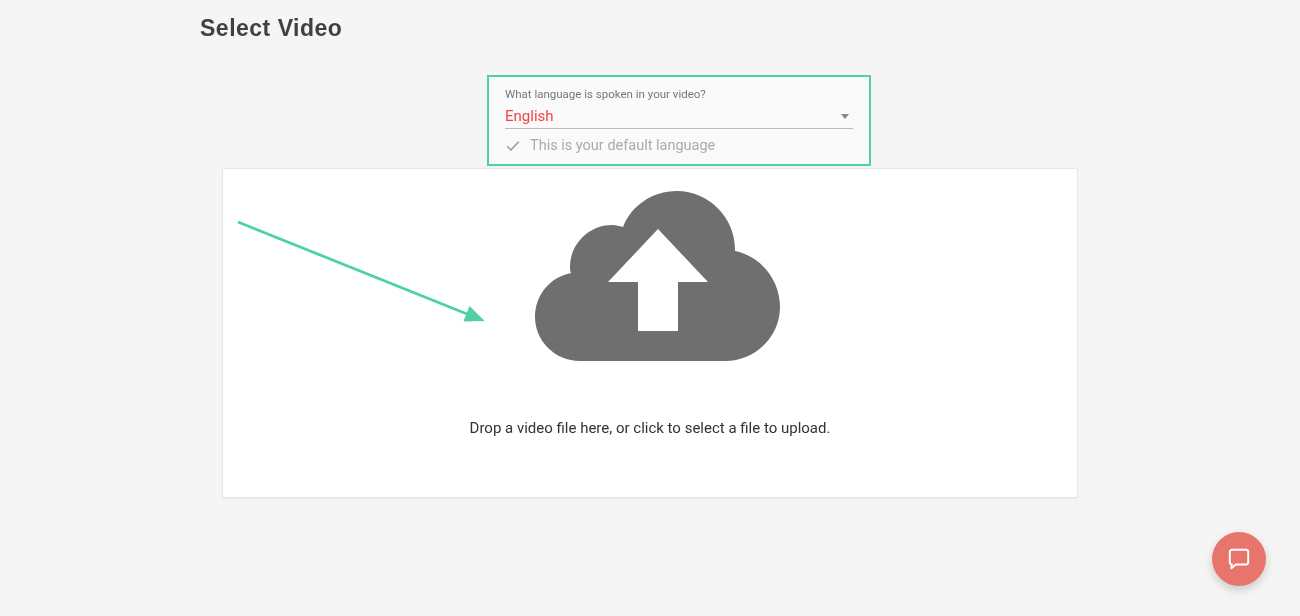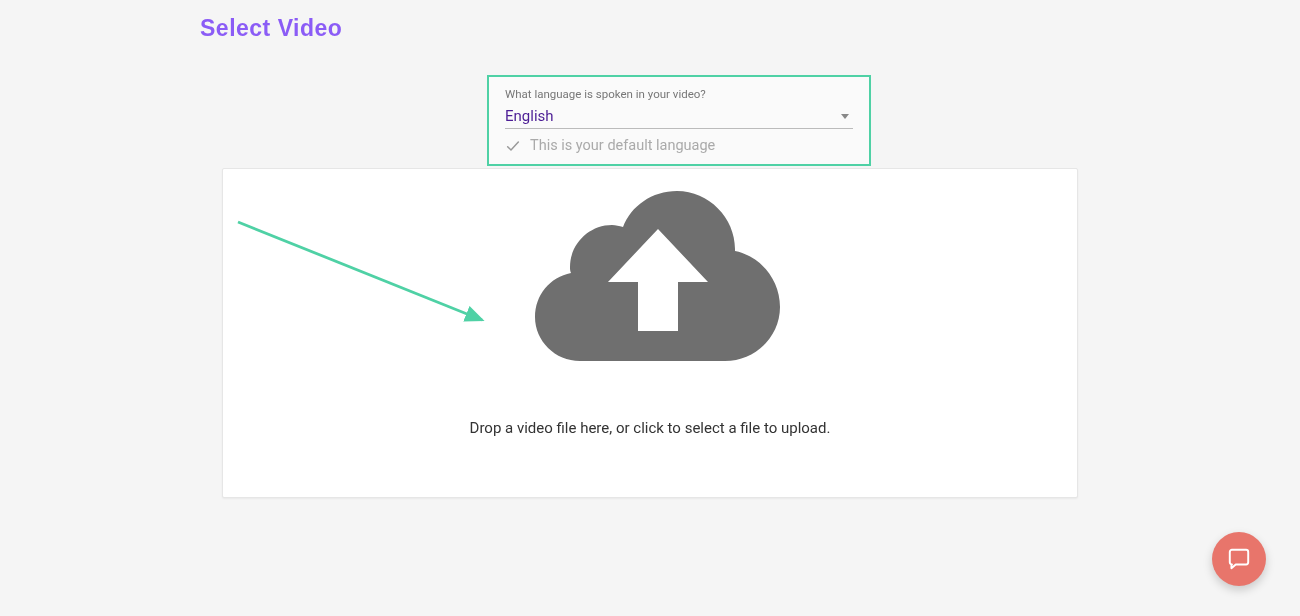--- a/index.html
+++ b/index.html
@@ -17,21 +17,21 @@
     }
     .page-title {
       position: absolute;
       left: 200px;
       top: 15px;
       font-family: "Arial Black", "Segoe UI", sans-serif;
       font-size: 23px;
       font-weight: 700;
       font-stretch: condensed;
       letter-spacing: 0.5px;
-      color: #8b5cf6;
+      color: #404040;
     }
     .language-box {
       position: absolute;
       left: 487px;
       top: 75px;
       width: 384px;
       border: 2px solid #4fd1a5;
       background: #fafafa;
       padding: 10px 16px 10px 16px;
     }
@@ -43,21 +43,21 @@
     .language-select {
       display: flex;
       justify-content: space-between;
       align-items: center;
       border-bottom: 1px solid #bbb;
       padding-bottom: 3px;
       cursor: pointer;
     }
     .language-value {
       font-size: 15px;
-      color: #4c1d95;
+      color: #ef4444;
     }
     .dropdown-icon {
       width: 0;
       height: 0;
       border-left: 4.5px solid transparent;
       border-right: 4.5px solid transparent;
       border-top: 5px solid #888;
       margin-right: 4px;
     }
     .default-lang-row {

